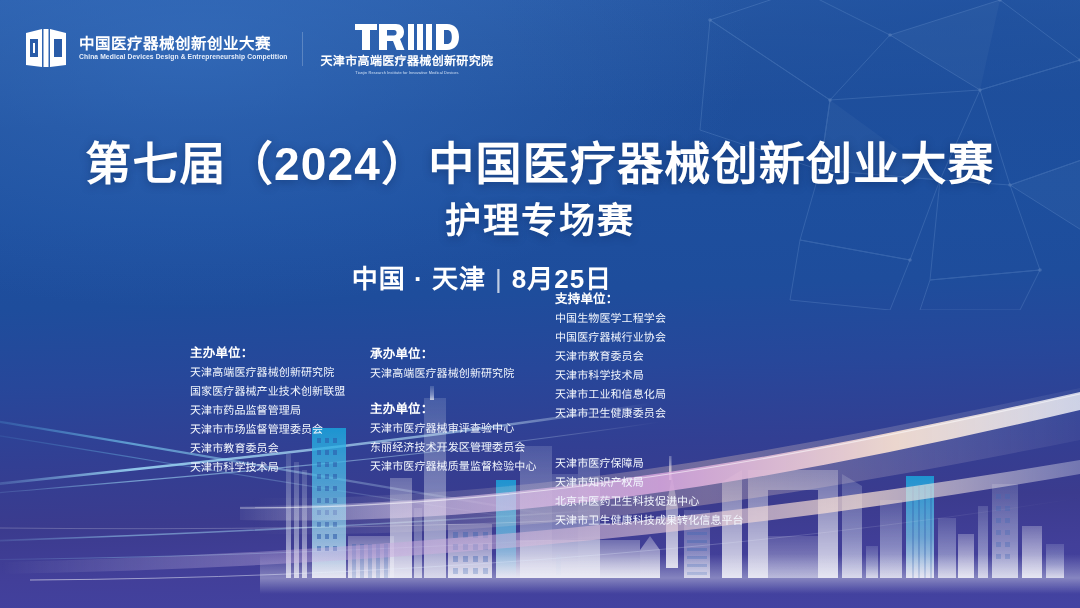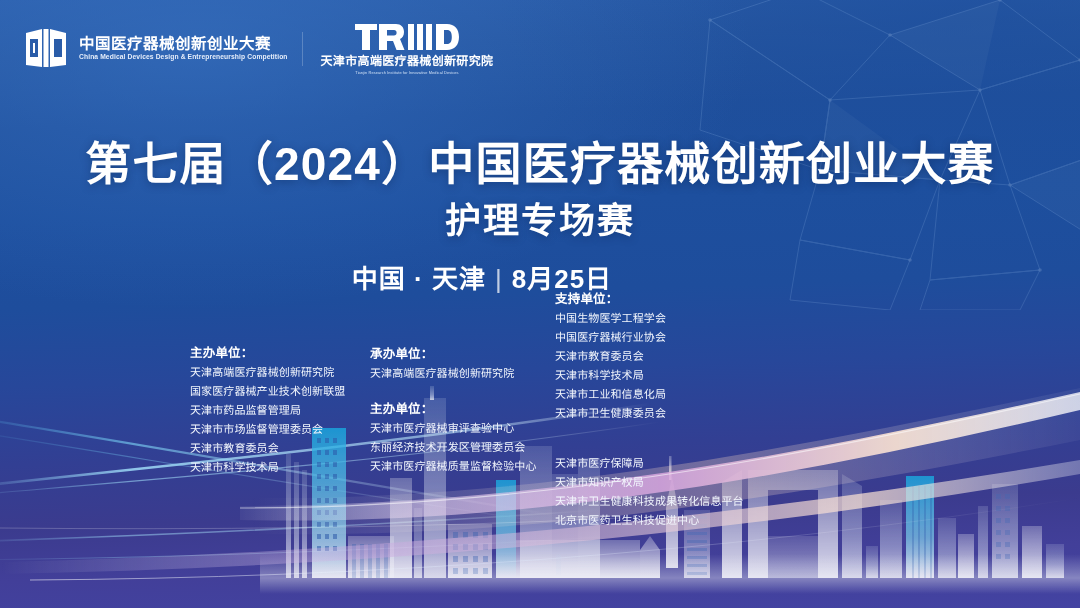--- a/index.html
+++ b/index.html
@@ -549,20 +549,20 @@
         <div class="grp-item">中国医疗器械行业协会</div>
         <div class="grp-item">天津市教育委员会</div>
         <div class="grp-item">天津市科学技术局</div>
         <div class="grp-item">天津市工业和信息化局</div>
         <div class="grp-item">天津市卫生健康委员会</div>
       </div>
       <div class="sub-col-b">
         <div class="grp-head spacer-head">&nbsp;</div>
         <div class="grp-item">天津市医疗保障局</div>
         <div class="grp-item">天津市知识产权局</div>
+        <div class="grp-item">北京市医药卫生科技促进中心</div>
         <div class="grp-item">天津市卫生健康科技成果转化信息平台</div>
-        <div class="grp-item">北京市医药卫生科技促进中心</div>
       </div>
     </div>
 
   </div>
 
 </div>
 
 </body></html>

